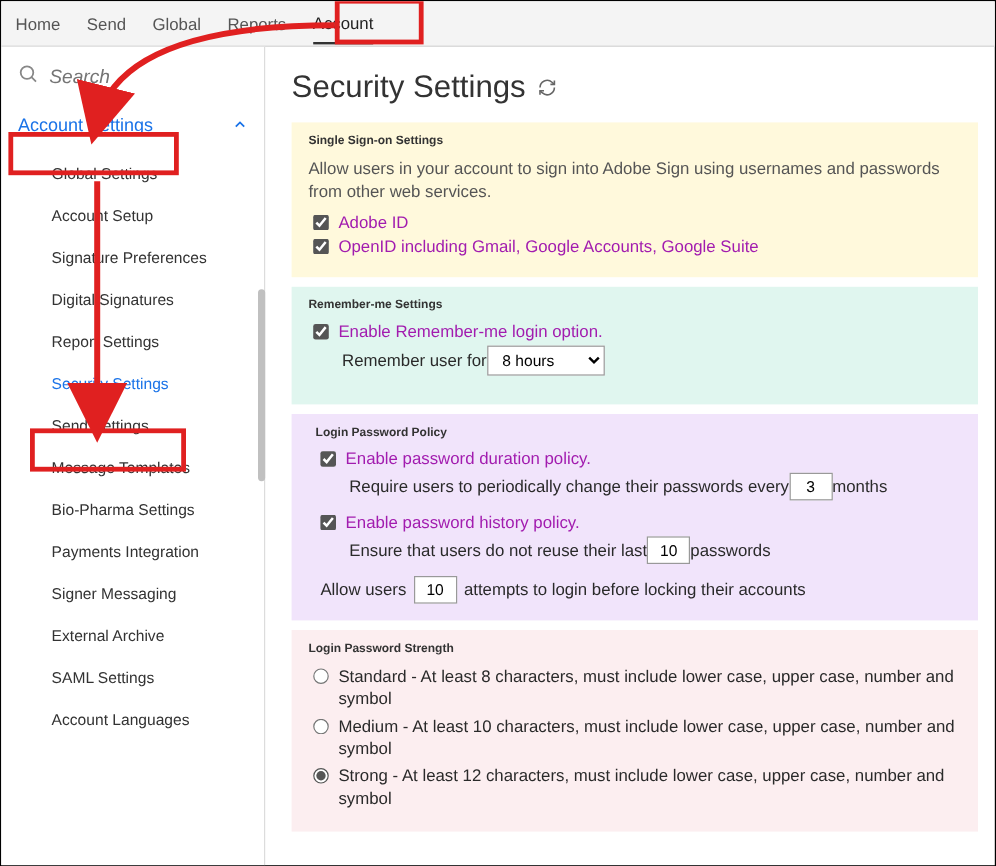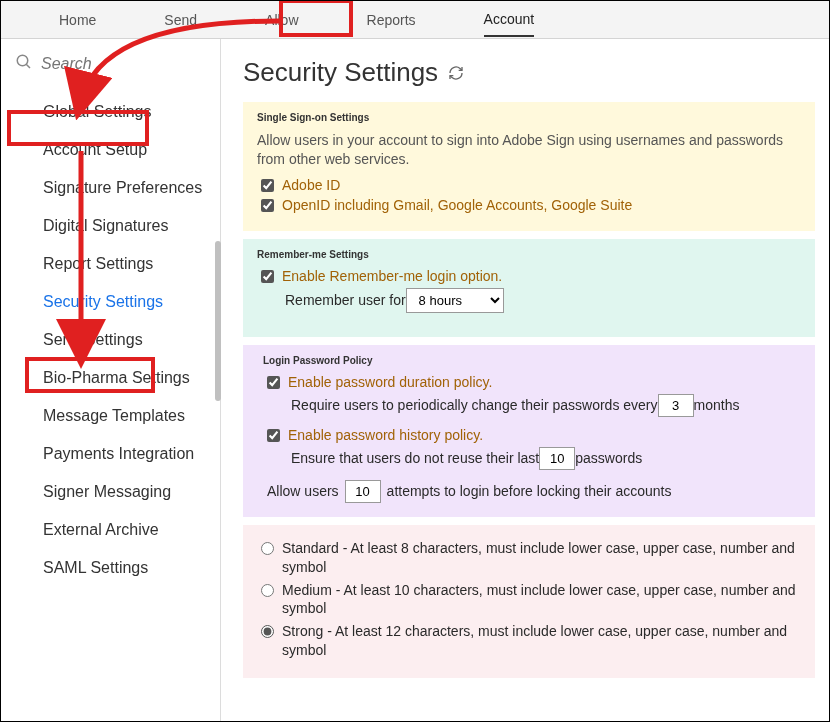--- a/index.html
+++ b/index.html
@@ -1,54 +1,54 @@
 <!DOCTYPE html>
 <html><head>
 <meta charset="utf-8">
 <style>
 * { box-sizing: border-box; margin: 0; padding: 0; }
 body { font-family: -apple-system, BlinkMacSystemFont, "Segoe UI", Arial, sans-serif; background: #fff; color: #2a2a2a; }
 .container { width: 830px; height: 722px; position: relative; border: 1px solid #000; box-shadow: 4px 4px 6px rgba(0,0,0,0.3); overflow: hidden; }
 
 .topnav { display: flex; align-items: center; height: 38px; background: #f4f4f4; border-bottom: 1px solid #d4d4d4; padding: 0 12px; gap: 22px; font-size: 14px; color: #555; }
-.topnav .nav-item { cursor: pointer; padding: 8px 0; margin-left: 46px; }
+.topnav .nav-item { cursor: pointer; padding: 8px 0; }
 .topnav .nav-item.active { color: #222; border-bottom: 2px solid #333; }
 
 .body-area { display: flex; height: calc(100% - 38px); }
 
 .sidebar { width: 220px; border-right: 1px solid #dcdcdc; background: #fff; display: flex; flex-direction: column; }
 .search-wrap { display: flex; align-items: center; padding: 14px 12px 12px 14px; gap: 8px; }
 .search-wrap svg { color: #888; }
 .search-wrap input { border: none; outline: none; font-size: 16px; font-style: italic; color: #888; width: 100%; background: transparent; }
 
 .section-header { display: flex; justify-content: space-between; align-items: center; padding: 8px 14px; font-size: 15px; color: #1a73e8; cursor: pointer; }
 .section-header .chev { color: #1a73e8; font-size: 14px; }
 
 .nav-list { padding: 6px 0 6px 0; overflow-y: auto; }
-.nav-list .item { padding: 10px 12px 10px 42px; font-size: 16px; color: #333; cursor: pointer; }
+.nav-list .item { padding: 10px 12px 10px 42px; font-size: 13px; color: #333; cursor: pointer; }
 .nav-list .item.selected { color: #1a73e8; }
 
 .scrollbar-thumb { position: absolute; right: 0; top: 240px; width: 6px; height: 160px; background: #c0c0c0; border-radius: 3px; }
 
 .content { flex: 1; padding: 18px 14px 10px 22px; overflow-y: auto; position: relative; }
 .page-title { font-size: 26px; font-weight: 300; color: #333; display: flex; align-items: center; gap: 10px; margin-bottom: 14px; }
 .page-title svg { color: #666; }
 
 .panel { padding: 10px 14px 14px 14px; margin-bottom: 8px; font-size: 14px; }
 .panel h3 { font-size: 10px; font-weight: 600; margin-bottom: 8px; color: #333; }
 .panel p.desc { color: #555; margin-bottom: 8px; line-height: 1.35; }
 
 .panel-yellow { background: #fff9dc; }
 .panel-teal { background: #e0f6ef; }
 .panel-purple { background: #f1e4fb; padding-left: 20px; }
 .panel-pink { background: #fceef0; }
 
 .check-row { display: flex; align-items: flex-start; gap: 8px; margin: 4px 0; padding-left: 4px; }
 .check-row input[type=checkbox] { margin-top: 2px; accent-color: #555; cursor: pointer; }
-.check-row label { color: #a16207; }
+.check-row label { color: #a21caf; }
 
 .indent { padding-left: 28px; margin: 4px 0 10px 0; display: flex; align-items: center; gap: 0; flex-wrap: wrap; }
 
 select.small { padding: 3px 24px 3px 8px; font-size: 13px; border: 1px solid #999; background: #fff; cursor: pointer; }
 input.num { width: 36px; padding: 3px 4px; text-align: center; border: 1px solid #999; font-size: 13px; }
 
 .radio-row { display: flex; align-items: flex-start; gap: 8px; margin: 4px 0; padding-left: 4px; line-height: 1.35; }
 .radio-row input[type=radio] { margin-top: 3px; accent-color: #555; cursor: pointer; }
 
 
@@ -62,51 +62,60 @@
 .allow-row { display:flex; align-items:center; gap:6px; margin-top:8px; padding-left:4px; }
 </style>
 </head>
 <body>
 
 <div class="container">
 
   <div class="topnav" id="topnav">
       <div class="nav-item">Home</div>
       <div class="nav-item">Send</div>
-      <div class="nav-item">Allow</div>
+      <div class="nav-item">Global</div>
       <div class="nav-item">Reports</div>
       <div class="nav-item active">Account</div>
     </div>
 
   <div class="body-area">
 
     <div class="sidebar">
       <div class="search-wrap">
         <span>
           <svg width="18" height="18" viewBox="0 0 24 24" fill="none" stroke="currentColor" stroke-width="2">
               <circle cx="10" cy="10" r="7"></circle>
               <line x1="20" y1="20" x2="15" y2="15"></line>
             </svg>
         </span>
         <input type="text" placeholder="Search" style="">
       </div>
+      <div class="section-header">
+        <span>Account Settings</span>
+        <span class="chev">
+          <svg width="12" height="12" viewBox="0 0 24 24" fill="none" stroke="currentColor" stroke-width="3">
+              <polyline points="5 15 12 8 19 15"></polyline>
+            </svg>
+        </span>
+      </div>
       <div class="nav-list" id="navlist">
           <div class="item">Global Settings</div>
           <div class="item">Account Setup</div>
           <div class="item">Signature Preferences</div>
           <div class="item">Digital Signatures</div>
           <div class="item">Report Settings</div>
           <div class="item selected">Security Settings</div>
           <div class="item">Send Settings</div>
+          <div class="item">Message Templates</div>
           <div class="item">Bio-Pharma Settings</div>
-          <div class="item">Message Templates</div>
           <div class="item">Payments Integration</div>
           <div class="item">Signer Messaging</div>
           <div class="item">External Archive</div>
           <div class="item">SAML Settings</div>
+          <div class="item">Account Languages</div>
         </div>
     </div>
 
     <div class="content">
       <div class="page-title">
         <span>Security Settings</span>
         <span>
           <svg width="16" height="16" viewBox="0 0 24 24" fill="none" stroke="currentColor" stroke-width="2">
               <path d="M3 12a9 9 0 0 1 15-6.7L21 8"></path>
               <path d="M21 3v5h-5"></path>
@@ -164,20 +173,21 @@
           <span>passwords</span>
         </div>
         <div class="allow-row">
           <span>Allow users</span>
           <input class="num" type="text" value="10" style="">
           <span>attempts to login before locking their accounts</span>
         </div>
       </div>
 
       <div class="panel panel-pink">
+        <h3>Login Password Strength</h3>
         <div id="strength-opts">
             <div class="radio-row">
               <input type="radio" name="strength" style="">
               <label>Standard - At least 8 characters, must include lower case, upper case, number and symbol</label>
             </div>
             <div class="radio-row">
               <input type="radio" name="strength" style="">
               <label>Medium - At least 10 characters, must include lower case, upper case, number and symbol</label>
             </div>
             <div class="radio-row">

